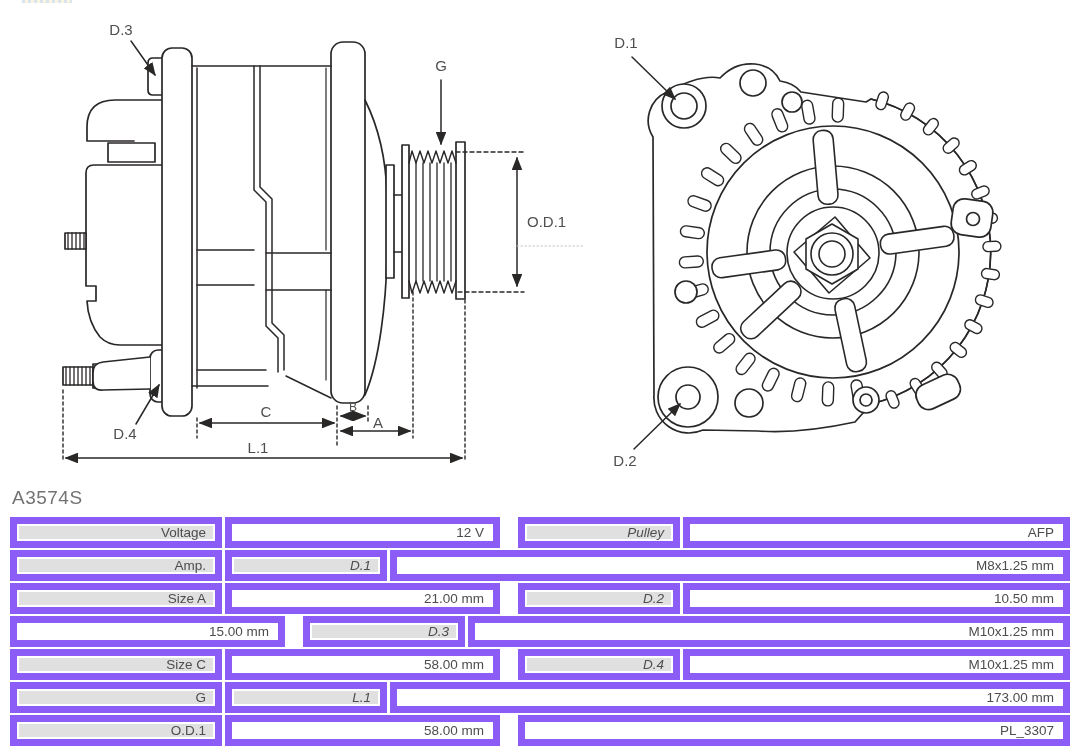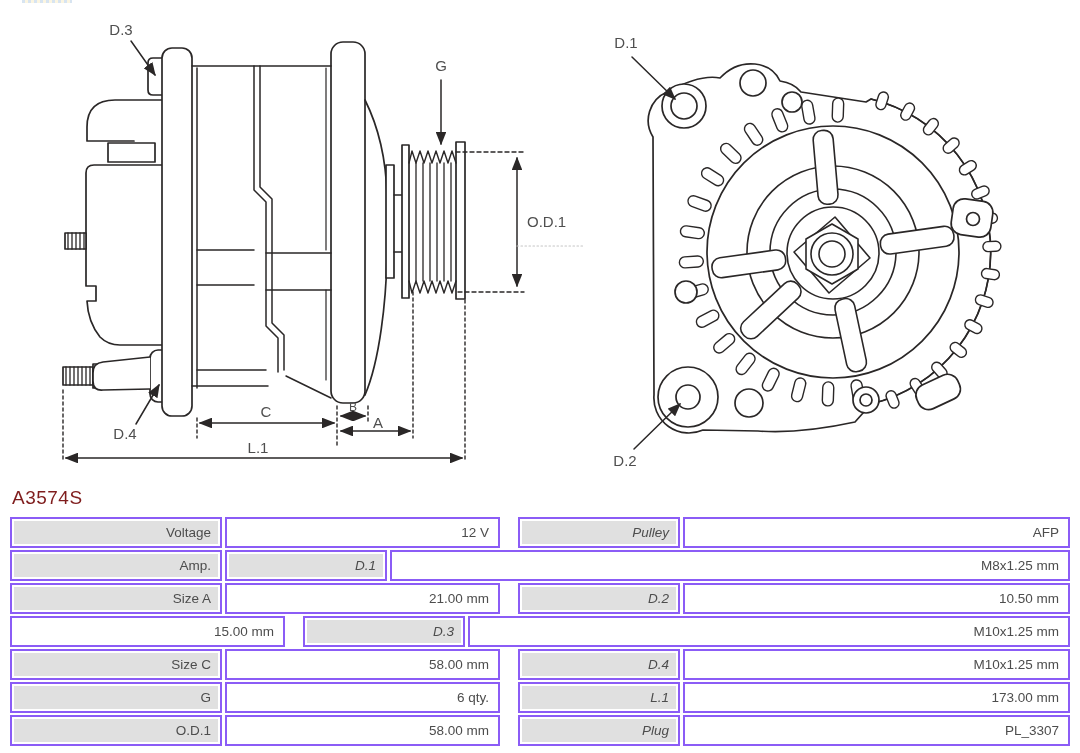--- a/index.html
+++ b/index.html
@@ -5,21 +5,21 @@
   html,body{margin:0;padding:0;background:#fff;}
   body{font-family:"Liberation Sans", sans-serif;}
   #stage{position:relative;width:1080px;height:753px;background:#fff;overflow:hidden;}
   #edge-artifact{position:absolute;left:22px;top:0;width:50px;height:3px;opacity:.45;
     background:repeating-linear-gradient(90deg,rgba(130,170,210,.7) 0 3px,rgba(245,225,160,.7) 3px 6px);}
   #drawing{position:absolute;left:0;top:0;width:1080px;height:480px;}
   svg text{font-family:"Liberation Sans", sans-serif;fill:#4f4f4f;}
   #part-number{position:absolute;left:12px;top:487px;font-size:19px;font-weight:400;letter-spacing:.5px;}
   #spec-table{position:absolute;left:10px;top:517px;width:1060px;}
   .spec-row{display:flex;height:31px;margin-bottom:2px;}
-  .cell{box-sizing:border-box;border:2px solid #8b5cf6;display:flex;align-items:center;
+  .cell{box-sizing:border-box;border:7px solid #8b5cf6;display:flex;align-items:center;
         justify-content:flex-end;padding-right:9px;font-size:13.5px;color:#4d4d4d;background:#fff;}
   .cell.label{background:#e0e0e0;box-shadow:inset 0 0 0 2px #ffffff;}
   .c1{width:212px;margin-right:3px;}
   .c2{width:275px;margin-right:18px;}
   .c3{width:162px;margin-right:3px;font-style:italic;}
   .c4{flex:1;}
 </style>
 </head>
 <body>
 
@@ -203,21 +203,21 @@
     <g stroke="#2a2727" stroke-width="1.5">
       <path d="M632,57 L675,99" marker-end="url(#arr)"></path>
       <path d="M634,449 L680,404" marker-end="url(#arr)"></path>
     </g>
     <g font-size="15">
       <text x="626" y="48" text-anchor="middle">D.1</text>
       <text x="625" y="466" text-anchor="middle">D.2</text>
     </g>
   </svg>
 
-  <div id="part-number" style="color: #7f1d1d;">A3574S</div>
+  <div id="part-number" style="color: #737373;">A3574S</div>
 
   <div id="spec-table">
     <div class="spec-row">
       <div class="cell label c1">Voltage</div>
       <div class="cell value c2">12 V</div>
       <div class="cell label c3">Pulley</div>
       <div class="cell value c4">AFP</div>
     </div>
 
     <div class="spec-row">
@@ -241,26 +241,24 @@
 
     <div class="spec-row">
       <div class="cell label c1">Size C</div>
       <div class="cell value c2">58.00 mm</div>
       <div class="cell label c3">D.4</div>
       <div class="cell value c4">M10x1.25 mm</div>
     </div>
 
     <div class="spec-row">
       <div class="cell label c1">G</div>
-      <div class="cell value c2">6 qty.</div>
       <div class="cell label c3">L.1</div>
       <div class="cell value c4">173.00 mm</div>
     </div>
 
     <div class="spec-row">
       <div class="cell label c1">O.D.1</div>
       <div class="cell value c2">58.00 mm</div>
-      <div class="cell label c3">Plug</div>
       <div class="cell value c4">PL_3307</div>
     </div>
   </div>
 
 </div>
 
 </body></html>

